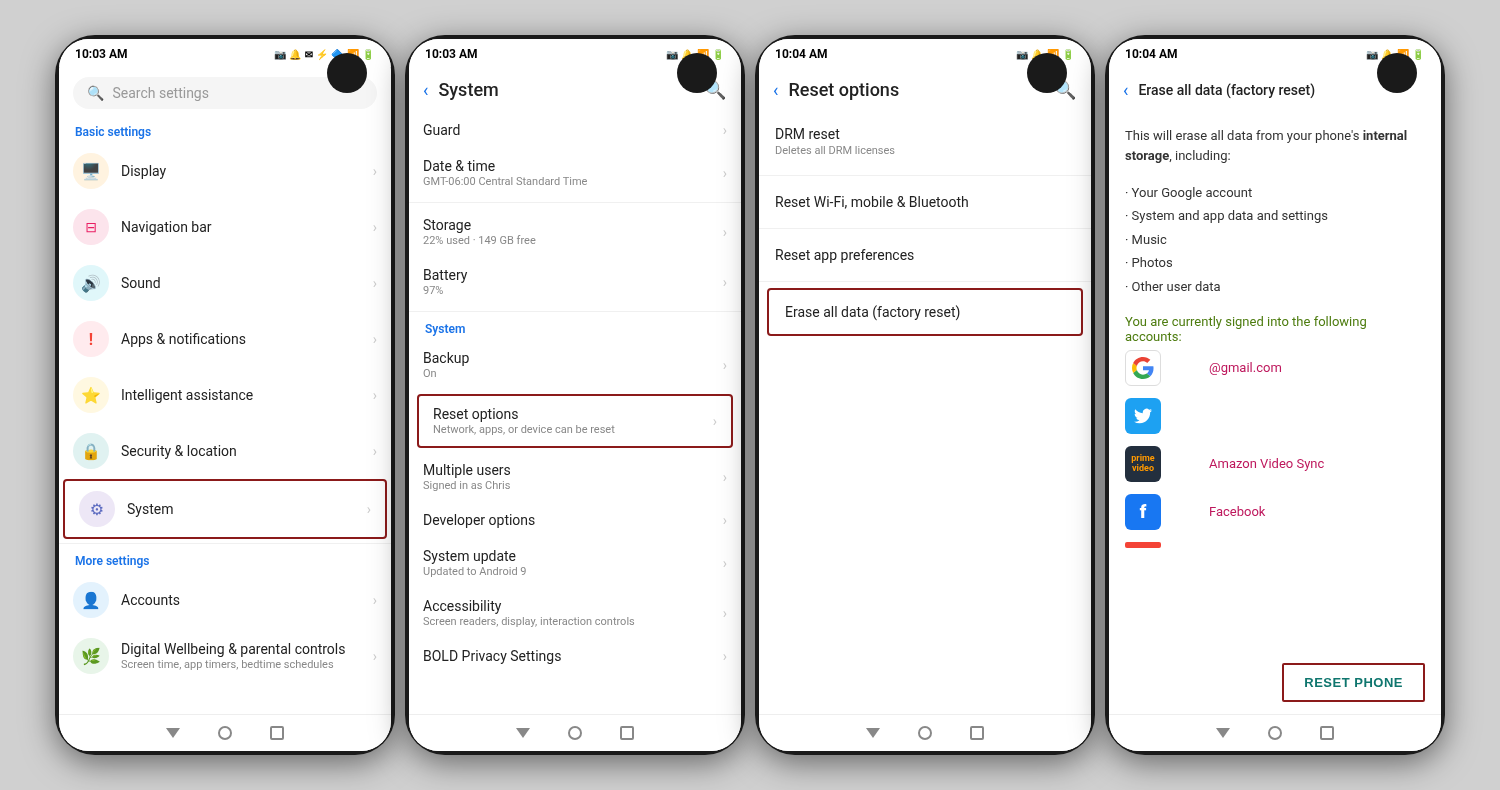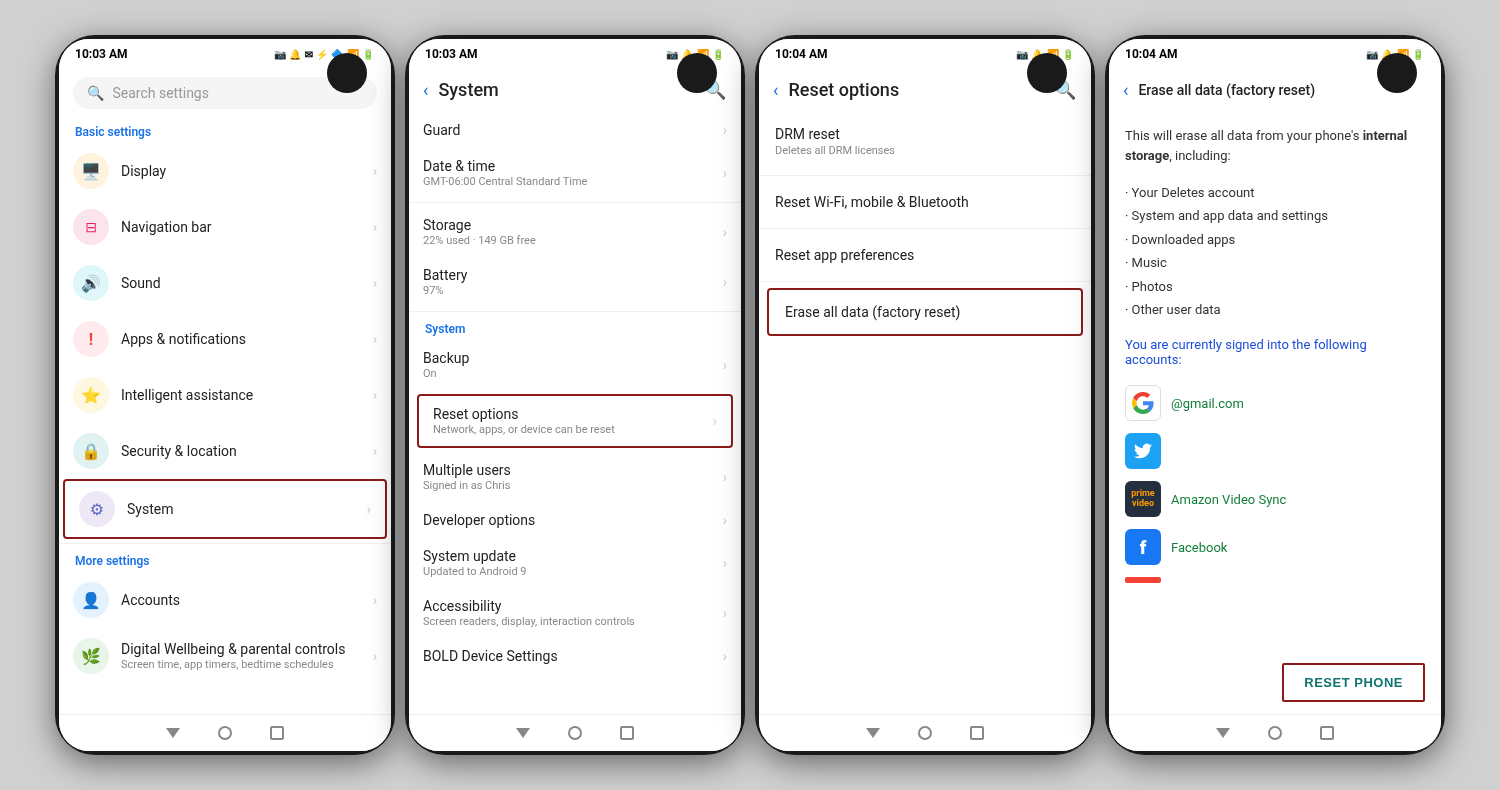--- a/index.html
+++ b/index.html
@@ -153,42 +153,42 @@
     .reset-option-item .subtitle { font-size: 11px; color: #888; margin-top: 2px; }
     
     .erase-content {
       padding: 14px 16px;
       flex: 1;
       overflow-y: auto;
     }
     .erase-content::-webkit-scrollbar { display: none; }
     .erase-description { font-size: 13px; color: #333; line-height: 1.5; margin-bottom: 16px; }
     .erase-description strong { font-weight: 700; }
-    .account-signed-in { font-size: 13px; color: #1d4ed8; margin-bottom: 12px; }
+    .account-signed-in { font-size: 13px; color: #4d7c0f; }
     .account-row {
       display: flex;
       align-items: center;
       gap: 10px;
       padding: 6px 0;
     }
     .account-logo {
       width: 36px;
       height: 36px;
       border-radius: 6px;
       display: flex;
       align-items: center;
       justify-content: center;
       font-size: 18px;
       font-weight: 700;
     }
     .account-logo.google { background: #fff; border: 1px solid #ddd; }
     .account-logo.twitter { background: #1da1f2; color: white; font-size: 16px; }
     .account-logo.amazon { background: #232f3e; color: #ff9900; font-size: 10px; font-weight: 700; text-align: center; line-height: 1.2; }
     .account-logo.facebook { background: #1877f2; color: white; font-size: 18px; font-weight: 900; }
-    .account-name { font-size: 13px; color: #15803d; }
+    .account-name { font-size: 13px; color: #be185d; margin-left: 38px; }
     .reset-btn-container {
       padding: 12px 16px;
       display: flex;
       justify-content: flex-end;
       flex-shrink: 0;
     }
     .reset-btn {
       border: 2px solid #8b1a1a;
       background: #fff;
       color: #0f766e;
@@ -442,21 +442,21 @@
           <div class="settings-item">
             <div class="item-text">
               <div class="title">Accessibility</div>
               <div class="subtitle">Screen readers, display, interaction controls</div>
             </div>
             <span class="chevron">›</span>
           </div>
 
           <div class="settings-item">
             <div class="item-text">
-              <div class="title">BOLD Device Settings</div>
+              <div class="title">BOLD Privacy Settings</div>
             </div>
             <span class="chevron">›</span>
           </div>
         </div>
       </div>
       <div class="nav-bar">
         <div class="nav-btn">
             <div class="nav-triangle"></div>
           </div>
         <div class="nav-btn">
@@ -541,23 +541,22 @@
       <div class="screen-content">
         <div class="page-header">
           <span class="back-arrow">‹</span>
           <span class="header-title" style="font-size:14px;">Erase all data (factory reset)</span>
         </div>
         <div class="erase-content">
           <div class="erase-description">
             This will erase all data from your phone's <strong>internal storage</strong>, including:
           </div>
           <div style="font-size:13px;color:#333;line-height:1.8;margin-bottom:16px;">
-            <div>· Your Deletes account</div>
+            <div>· Your Google account</div>
             <div>· System and app data and settings</div>
-            <div>· Downloaded apps</div>
             <div>· Music</div>
             <div>· Photos</div>
             <div>· Other user data</div>
           </div>
           <div class="account-signed-in">You are currently signed into the following accounts:</div>
 
           <div class="account-row">
             <div class="account-logo google">
               <svg width="22" height="22" viewBox="0 0 48 48">
                 <path fill="#4285F4" d="M46.98 24.55c0-1.57-.15-3.09-.38-4.55H24v9.02h12.94c-.58 2.96-2.26 5.48-4.78 7.18l7.73 6c4.51-4.18 7.09-10.36 7.09-17.65z"></path>

